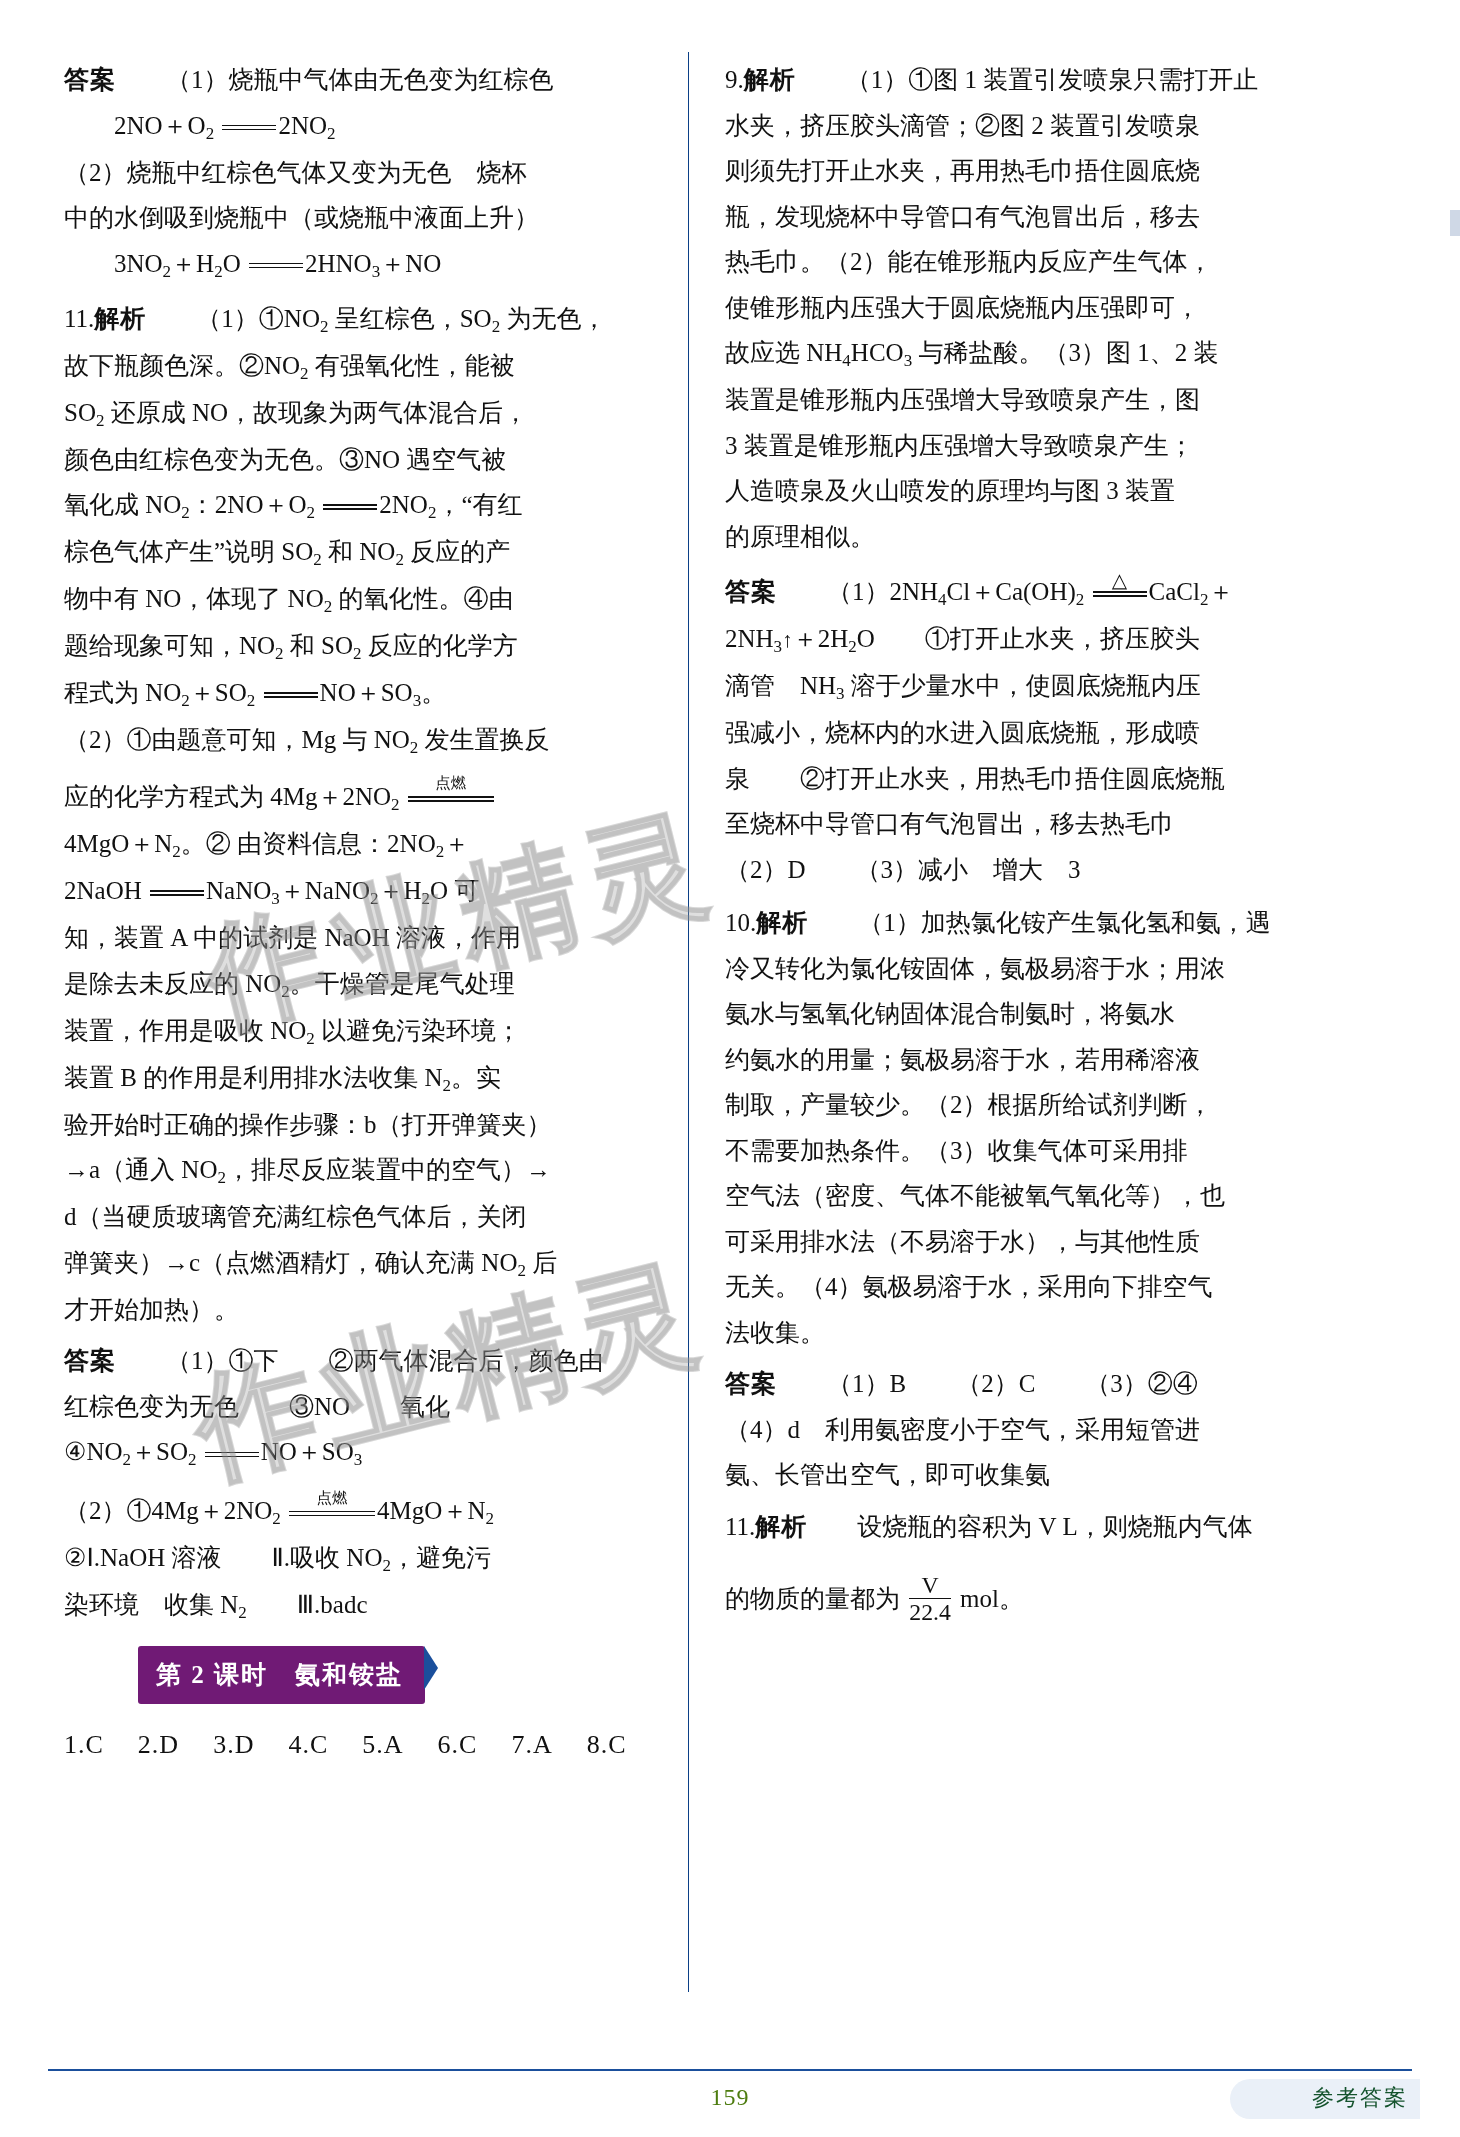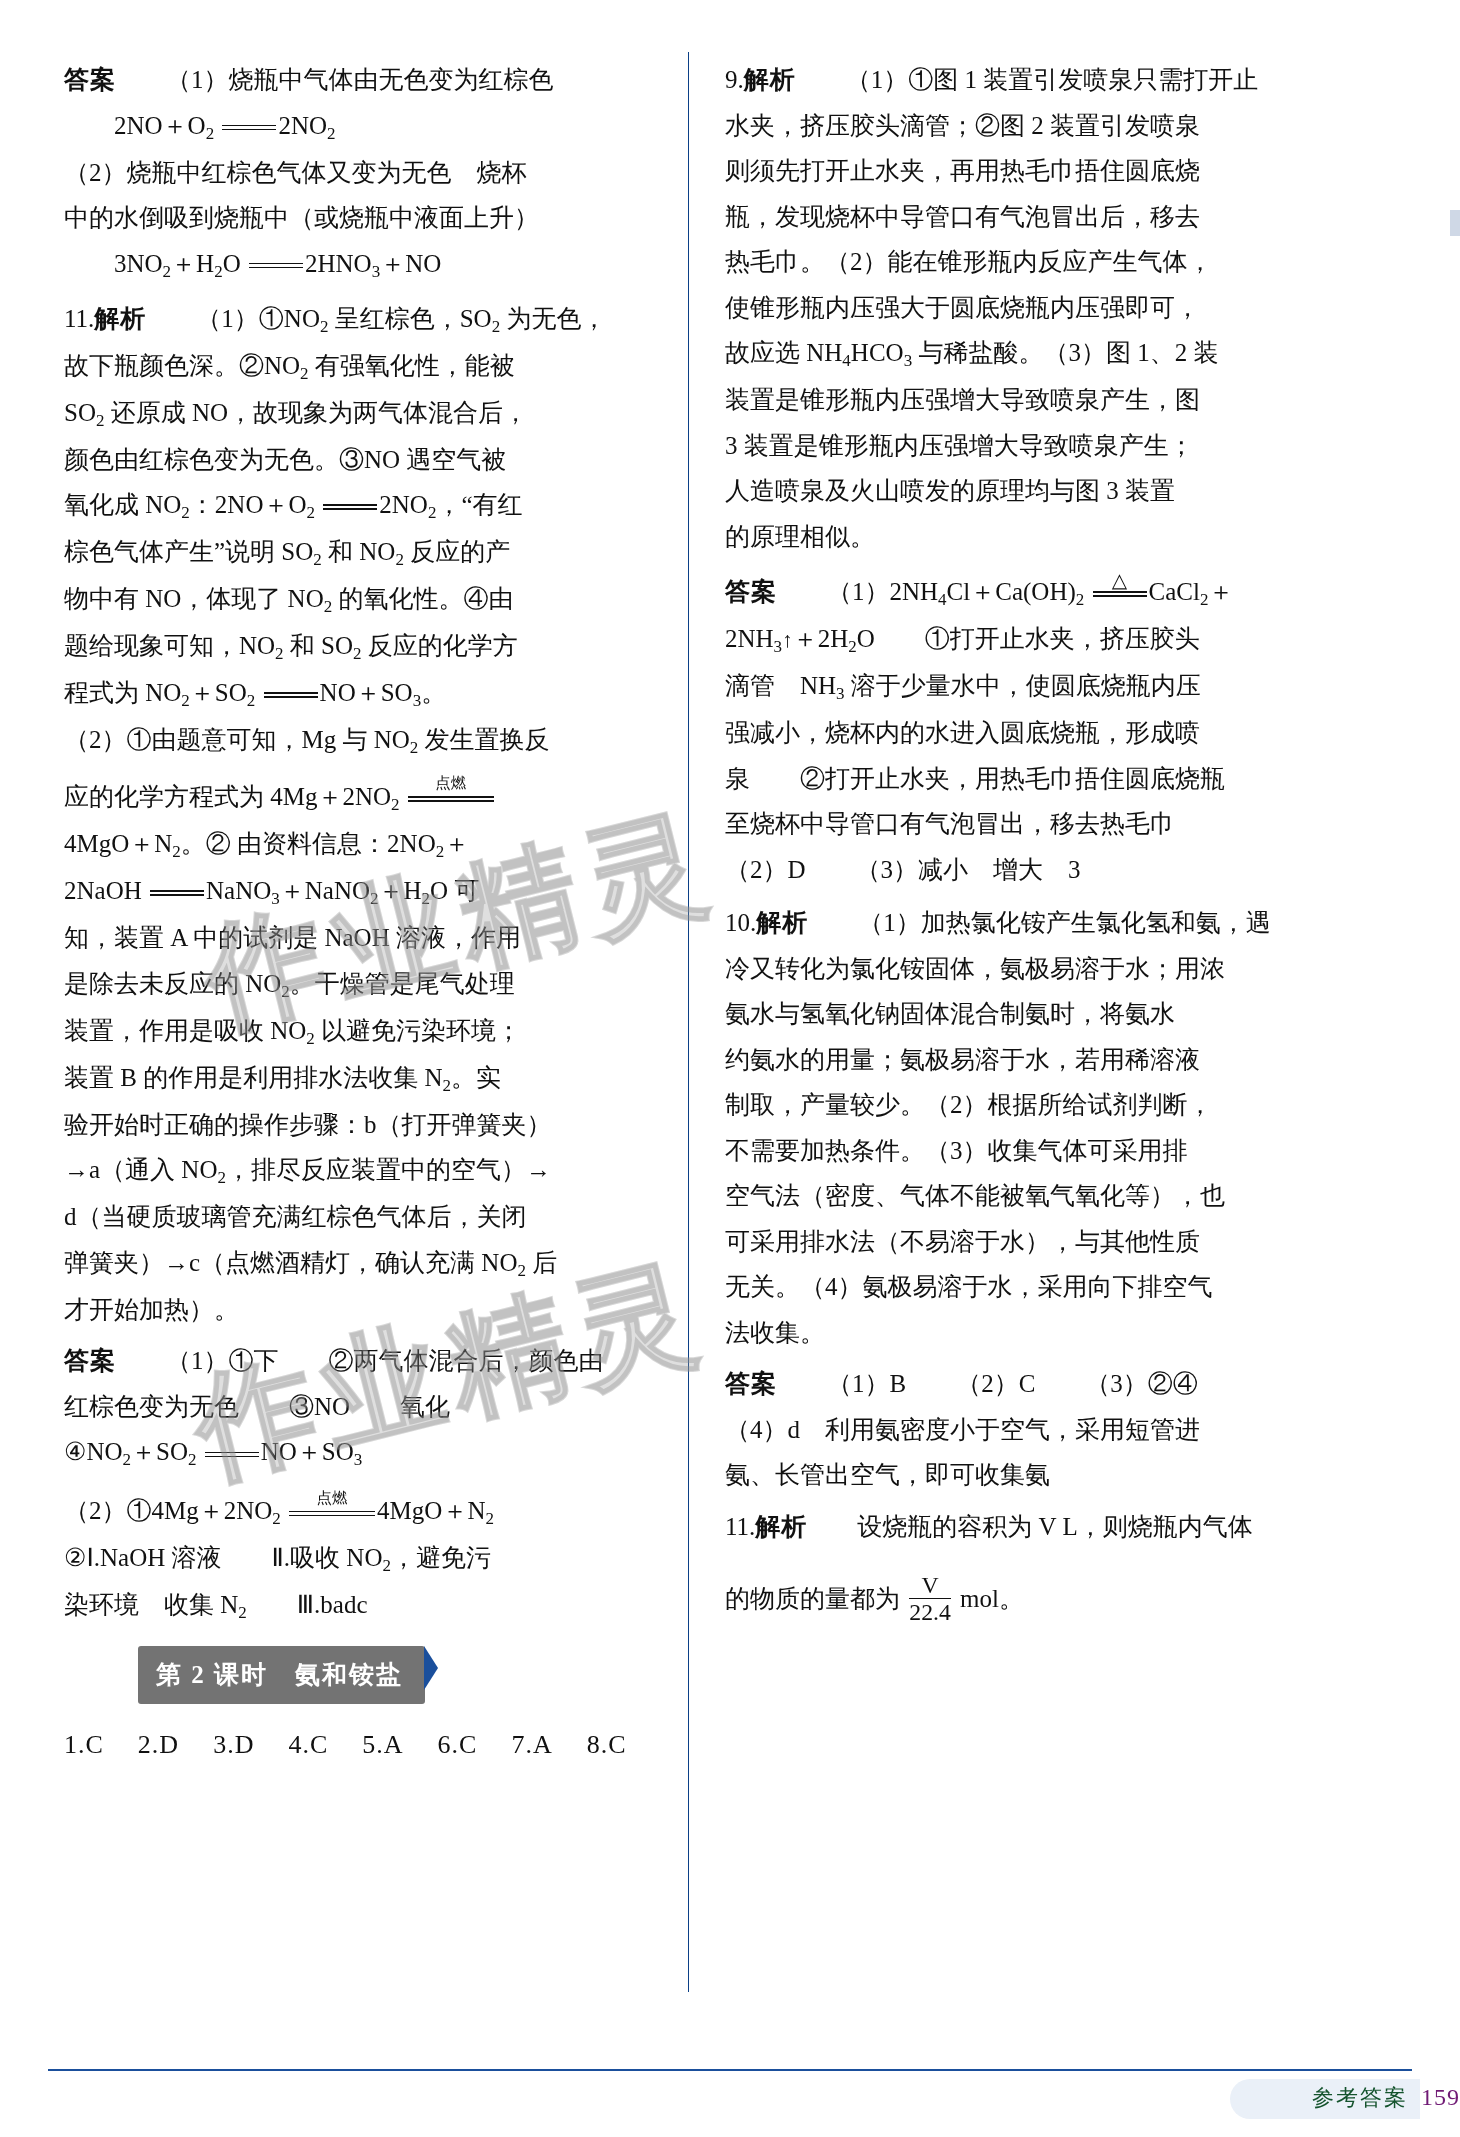--- a/index.html
+++ b/index.html
@@ -66,21 +66,21 @@
     display:inline-block;
     vertical-align:-0.55em;
     text-align:center;
     margin:0 3px;
     font-size:0.95em;
   }
   .frac .n{ display:block; line-height:1.1; }
   .frac .d{ display:block; line-height:1.15; border-top:1.4px solid #111; padding-top:0;}
   .chapter-tag{
     display:inline-block;
-    background:#737373;
+    background:#701a75;
     color:#fff;
     font-weight:bold;
     padding:7px 22px 7px 18px;
     font-size:25px;
     letter-spacing:2px;
     border-radius:3px 3px 3px 3px;
     position:relative;
     margin:16px 0 10px 74px;
   }
   .chapter-tag::after{
@@ -97,23 +97,23 @@
     position:absolute;
     left:48px; right:48px;
     bottom:66px;
     height:2px;
     background:#1a4f9c;
   }
   .footer-page{
     position:absolute;
     left:0; right:0;
     bottom:26px;
-    text-align:right;
+    text-align:center;
     font-size:24px;
-    color:#701a75;
+    color:#4d7c0f;
     letter-spacing:1px;
   }
   .footer-right{
     position:absolute;
     right:52px;
     bottom:24px;
     font-size:22px;
     color:#14532d;
     letter-spacing:2px;
   }

